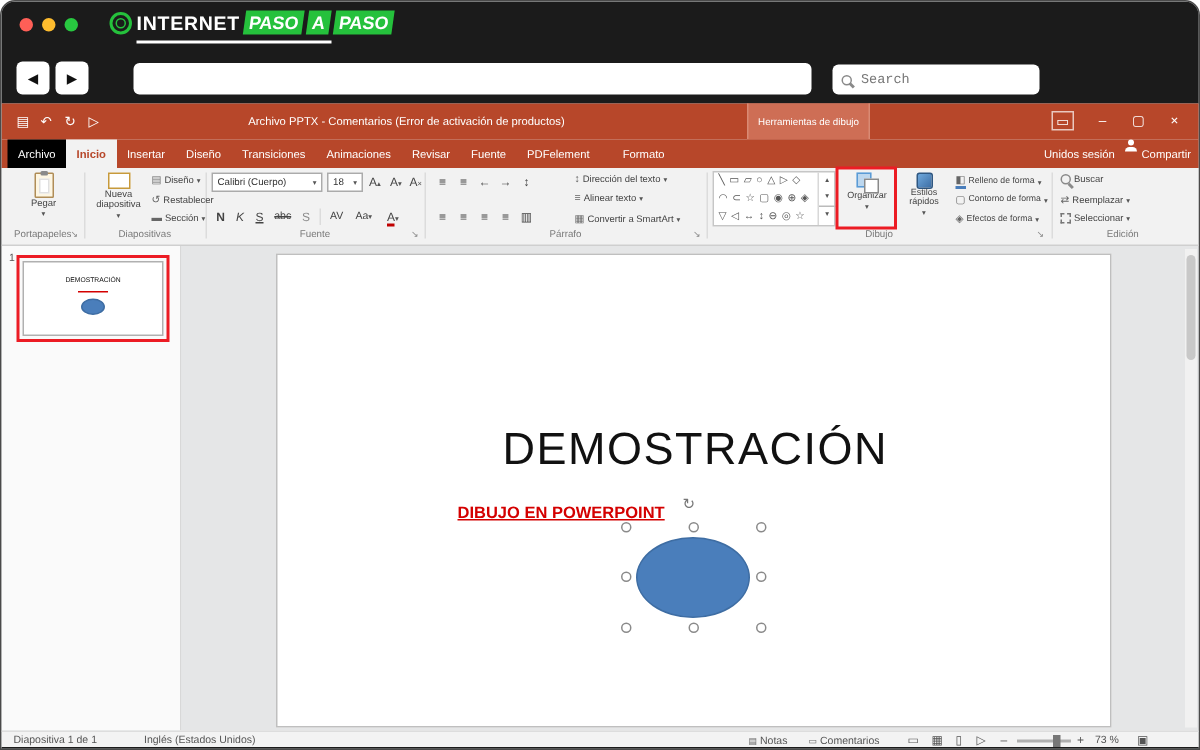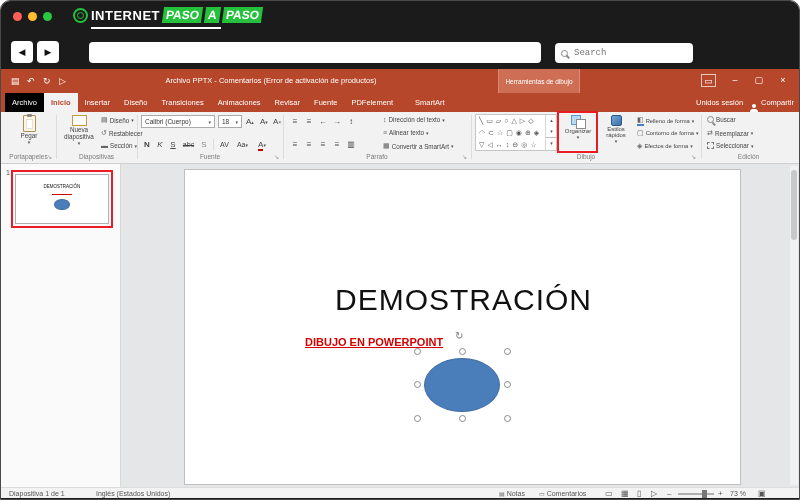--- a/index.html
+++ b/index.html
@@ -124,24 +124,24 @@
       <div class="tab file">Archivo</div>
       <div class="tab sel">Inicio</div>
       <div class="tab">Insertar</div>
       <div class="tab">Diseño</div>
       <div class="tab">Transiciones</div>
       <div class="tab">Animaciones</div>
       <div class="tab">Revisar</div>
       <div class="tab">Fuente</div>
       <div class="tab">PDFelement</div>
       <div style="width:8px;"></div>
-      <div class="tab">SmartArt</div>
+      <div class="tab">Formato</div>
     </div>
     <div class="abs tab" style="left:688px;top:0;">Unidos sesión</div>
-    <div class="abs tab" style="left:742px;top:0;display:flex;align-items:flex-end;">
+    <div class="abs tab" style="left:742px;top:0;display:flex;align-items:flex-start;">
       <span class="person"></span>
       <span>Compartir</span>
     </div>
   </div>
 
   <div class="abs ribbon" style="left:0;top:111px;width:800px;height:52px;">
 
     <div class="abs vsep" style="left:55px;top:3px;height:44px;"></div>
     <div class="abs vsep" style="left:136px;top:3px;height:44px;"></div>
     <div class="abs vsep" style="left:282px;top:3px;height:44px;"></div>

